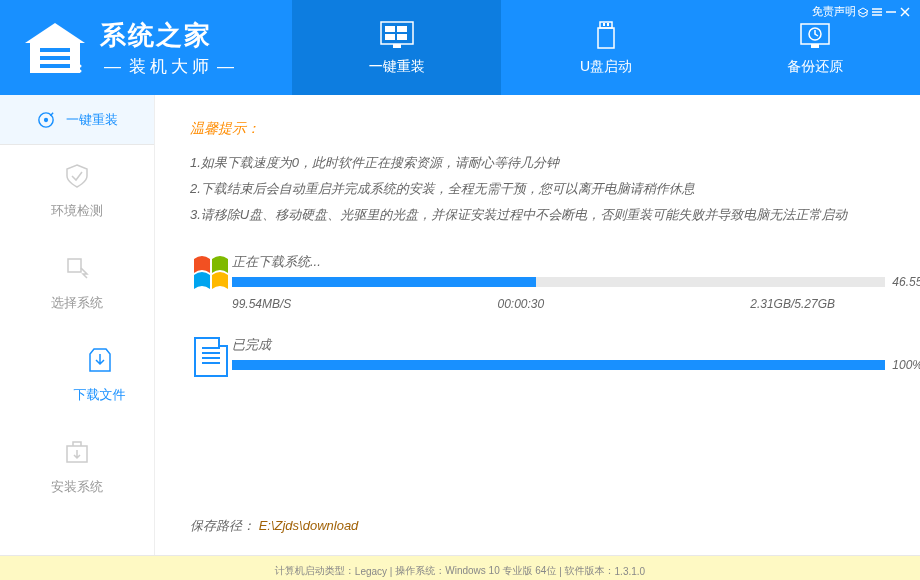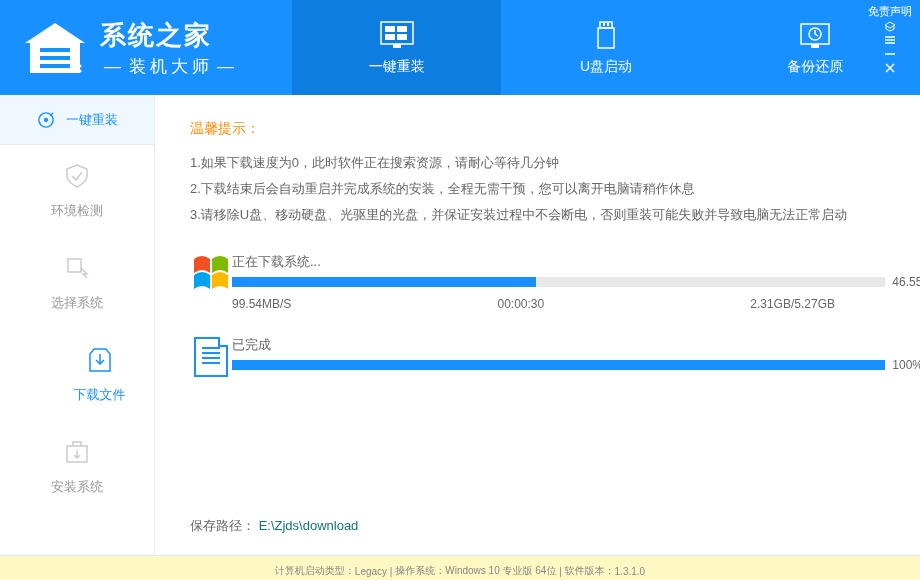--- a/index.html
+++ b/index.html
@@ -12,47 +12,47 @@
 .logo-title { font-size: 26px; font-weight: bold; letter-spacing: 2px; }
 .logo-sub { font-size: 17px; letter-spacing: 4px; margin-top: 2px; text-align: center; }
 .logo-sub::before, .logo-sub::after { content: "—"; margin: 0 4px; }
 
 .top-tabs { display: flex; flex: 1; height: 100%; margin-left: 30px; }
 .top-tab { flex: 1; display: flex; flex-direction: column; align-items: center; justify-content: center; color: #fff; cursor: pointer; gap: 8px; }
 .top-tab.active { background: #0d7de0; }
 .top-tab-icon { width: 36px; height: 30px; }
 .top-tab-label { font-size: 14px; }
 
-.window-controls { position: absolute; top: 4px; right: 8px; display: flex; gap: 0; align-items: center; color: #fff; font-size: 11px; flex-direction: column; }
+.window-controls { position: absolute; top: 4px; right: 8px; display: flex; gap: 0; align-items: center; color: #fff; font-size: 11px; }
 .disclaimer { cursor: pointer; }
 .ctrl-icon { width: 14px; height: 14px; cursor: pointer; display: flex; align-items: center; justify-content: center; }
 
 .body { display: flex; height: 460px; }
 .sidebar { width: 155px; background: #fff; border-right: 1px solid #eee; }
 .side-item { height: 92px; display: flex; flex-direction: column; align-items: center; justify-content: center; gap: 12px; color: #999; cursor: pointer; }
 .side-item.first { flex-direction: row; height: 50px; gap: 10px; background: #f0f8ff; color: #1890ff; border-bottom: 1px solid #e8e8e8; }
 .side-item.active { color: #1890ff; padding-left: 45px; }
 .side-icon { width: 28px; height: 28px; }
 .side-label { font-size: 13px; }
 
-.main { flex: 1; padding: 25px 35px 15px 35px; position: relative; }
+.main { flex: 1; padding: 25px 35px 15px 35px; position: relative; font-style: italic; }
 .tips-title { color: #ff8c00; font-size: 14px; margin-bottom: 12px; }
 .tips-line { color: #666; font-size: 13px; line-height: 2; }
 
 .download-row { display: flex; align-items: flex-start; margin-top: 25px; }
 .dl-icon { width: 42px; height: 42px; flex-shrink: 0; }
 .dl-body { flex: 1; }
 .dl-label { color: #666; font-size: 13px; margin-bottom: 6px; }
 .progress { height: 10px; background: #e8e8e8; position: relative; }
 .progress-fill { height: 100%; background: #1890ff; }
 .progress-pct { position: absolute; right: -48px; top: -2px; font-size: 12px; color: #666; }
 .dl-stats { display: flex; justify-content: space-between; margin-top: 10px; font-size: 12px; color: #666; padding-right: 50px; }
 
 .save-path { position: absolute; bottom: 20px; left: 35px; font-size: 13px; color: #666; }
-.save-path-val { color: #0f766e; }
+.save-path-val { color: #a16207; }
 
 .footer { height: 31px; background: #fef9c3; border-top: 1px solid #e8e8e8; display: flex; align-items: center; justify-content: center; font-size: 10px; color: #888; }
 
 .doc-icon { border: 2px solid #1890ff; width: 34px; height: 40px; position: relative; }
 .doc-icon::after { content: ""; position: absolute; left: 6px; right: 6px; top: 8px; height: 2px; background: #1890ff; box-shadow: 0 5px 0 #1890ff, 0 10px 0 #1890ff, 0 15px 0 #1890ff; }
 .doc-fold { position: absolute; top: -2px; right: -2px; width: 10px; height: 10px; background: #fff; border-left: 2px solid #1890ff; border-bottom: 2px solid #1890ff; }
 </style>
 </head>
 <body>
 

